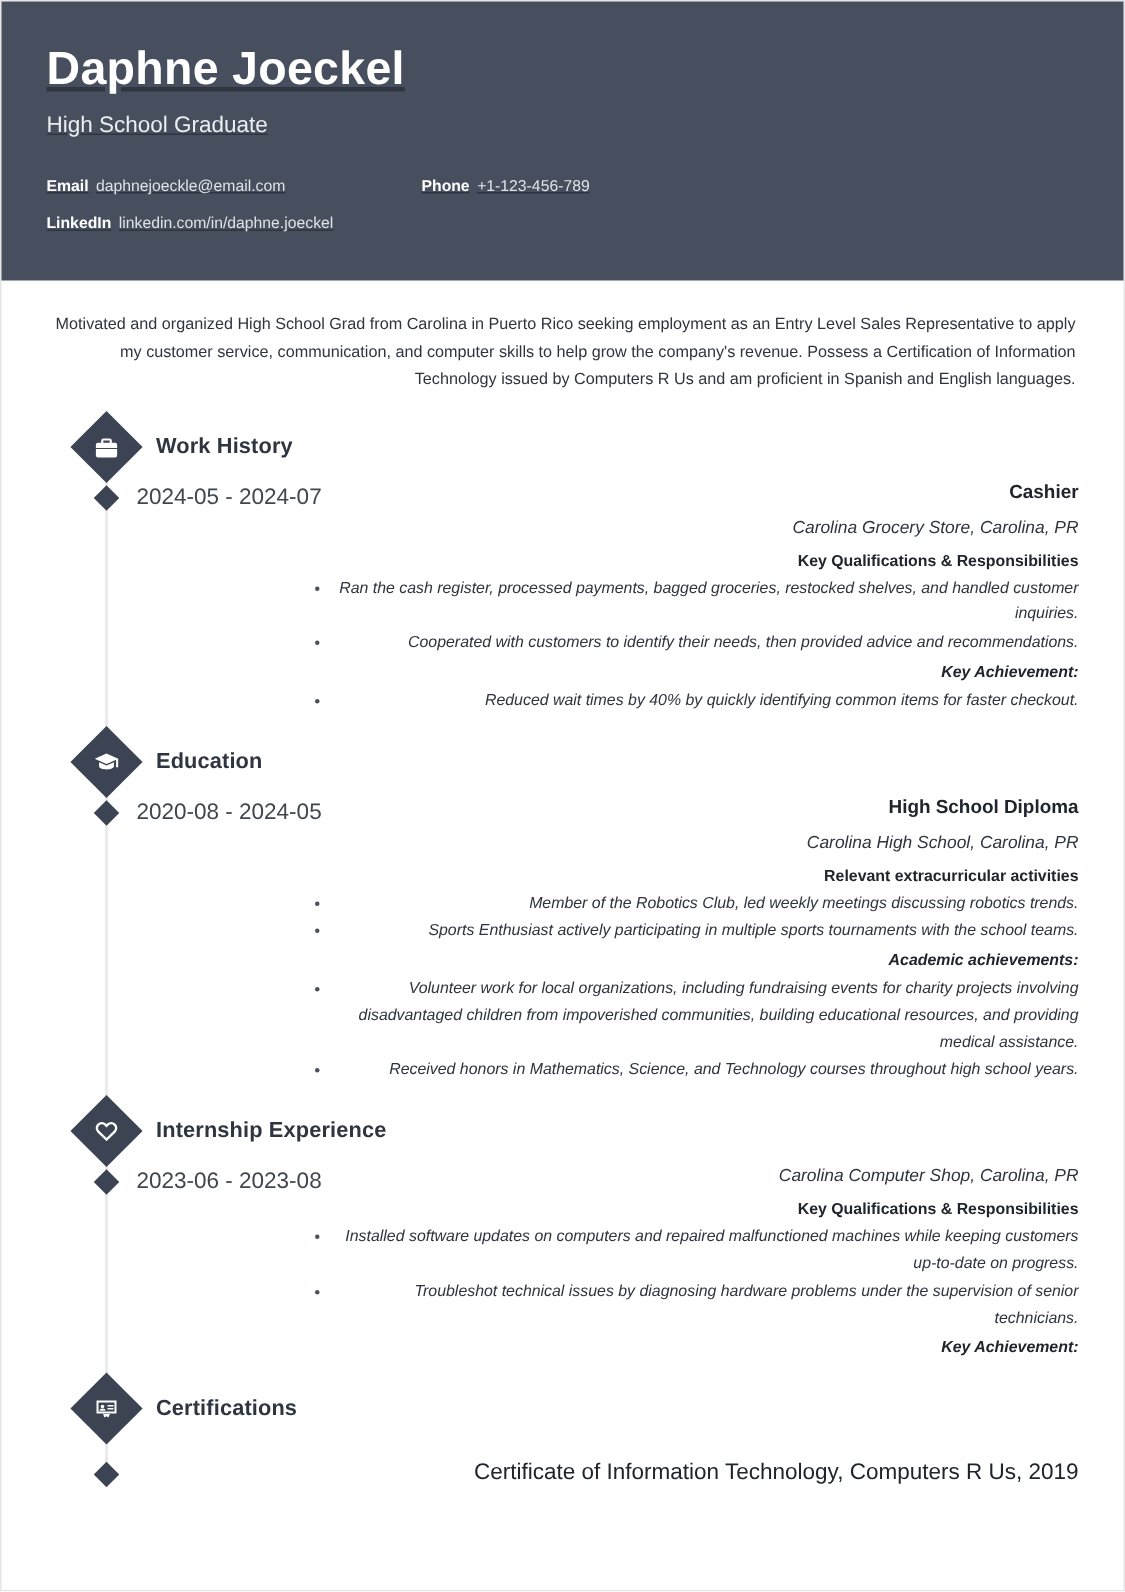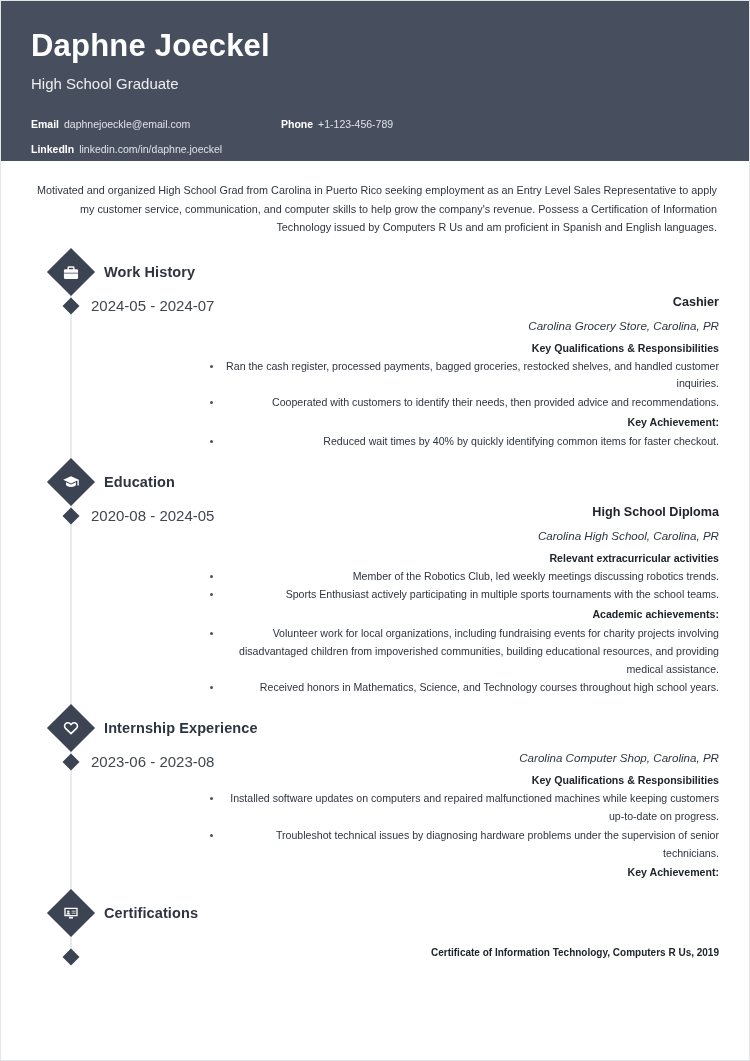--- a/index.html
+++ b/index.html
@@ -17,21 +17,22 @@
     width: 750px; height: 1061px;
     position: relative;
     background: #ffffff;
     border: 1px solid #e3e5e8;
   }
 
   
   .header {
     background: #474f5e;
     padding: 28px 30px 24px 30px;
-    height: 160px;
+    height: 186px;
+    text-decoration: underline;
   }
   .full-name {
     color: #ffffff;
     font-size: 31px;
     font-weight: bold;
     letter-spacing: 0.2px;
     line-height: 1.1;
     margin: 0 0 12px 0;
   }
   .job-title {
@@ -168,20 +169,21 @@
   .entry-group-label {
     font-size: 10.6px;
     font-weight: bold;
     color: #20242c;
     margin: 0 0 4px 0;
   }
   ul.bullets {
     list-style: none;
     margin: 0 0 2px 0;
     padding: 0;
+    font-style: italic;
   }
   ul.bullets li {
     position: relative;
     padding-left: 14px;
     font-size: 10.6px;
     line-height: 1.68;
     color: #2e3440;
     margin-bottom: 1px;
   }
   ul.bullets li::before {
@@ -196,22 +198,22 @@
   ul.bullets li.sub-label {
     padding-left: 14px;
     font-weight: bold;
     color: #20242c;
     margin-top: 2px;
   }
   ul.bullets li.sub-label::before { display: none; }
 
   .cert-entry .entry-main { padding-top: 1px; }
   .cert-title {
-    font-size: 10px;
-    font-weight: bold;
+    font-size: 15px;
+    font-weight: normal;
     color: #20242c;
   }
   .spacer-sm { height: 6px; }
 </style>
 </head>
 <body>
 
 <div class="page">
 
   <div class="header">

